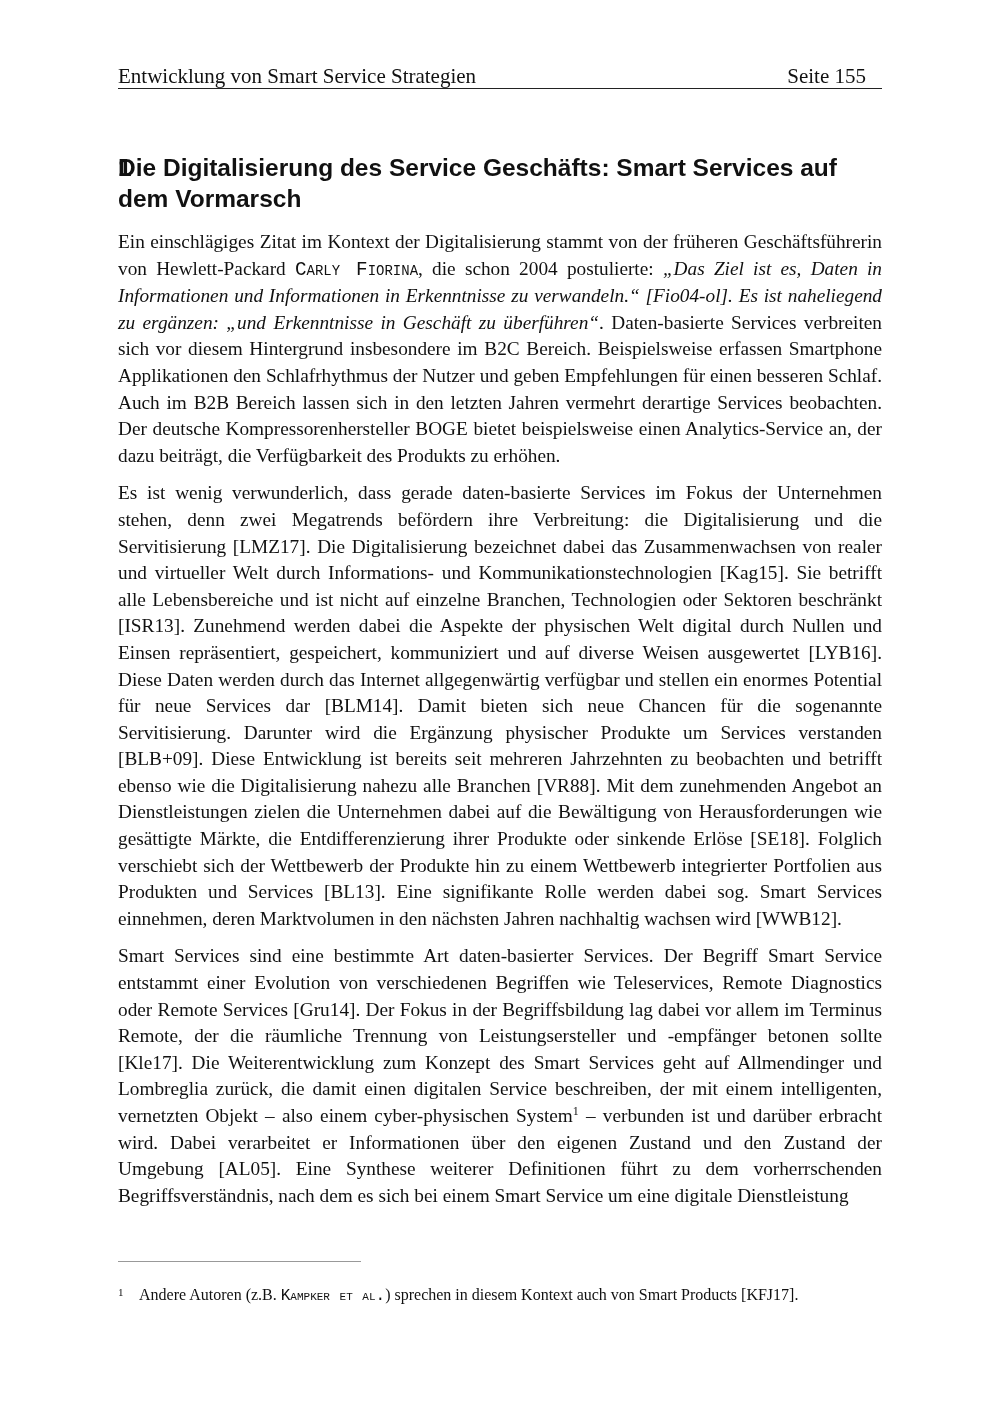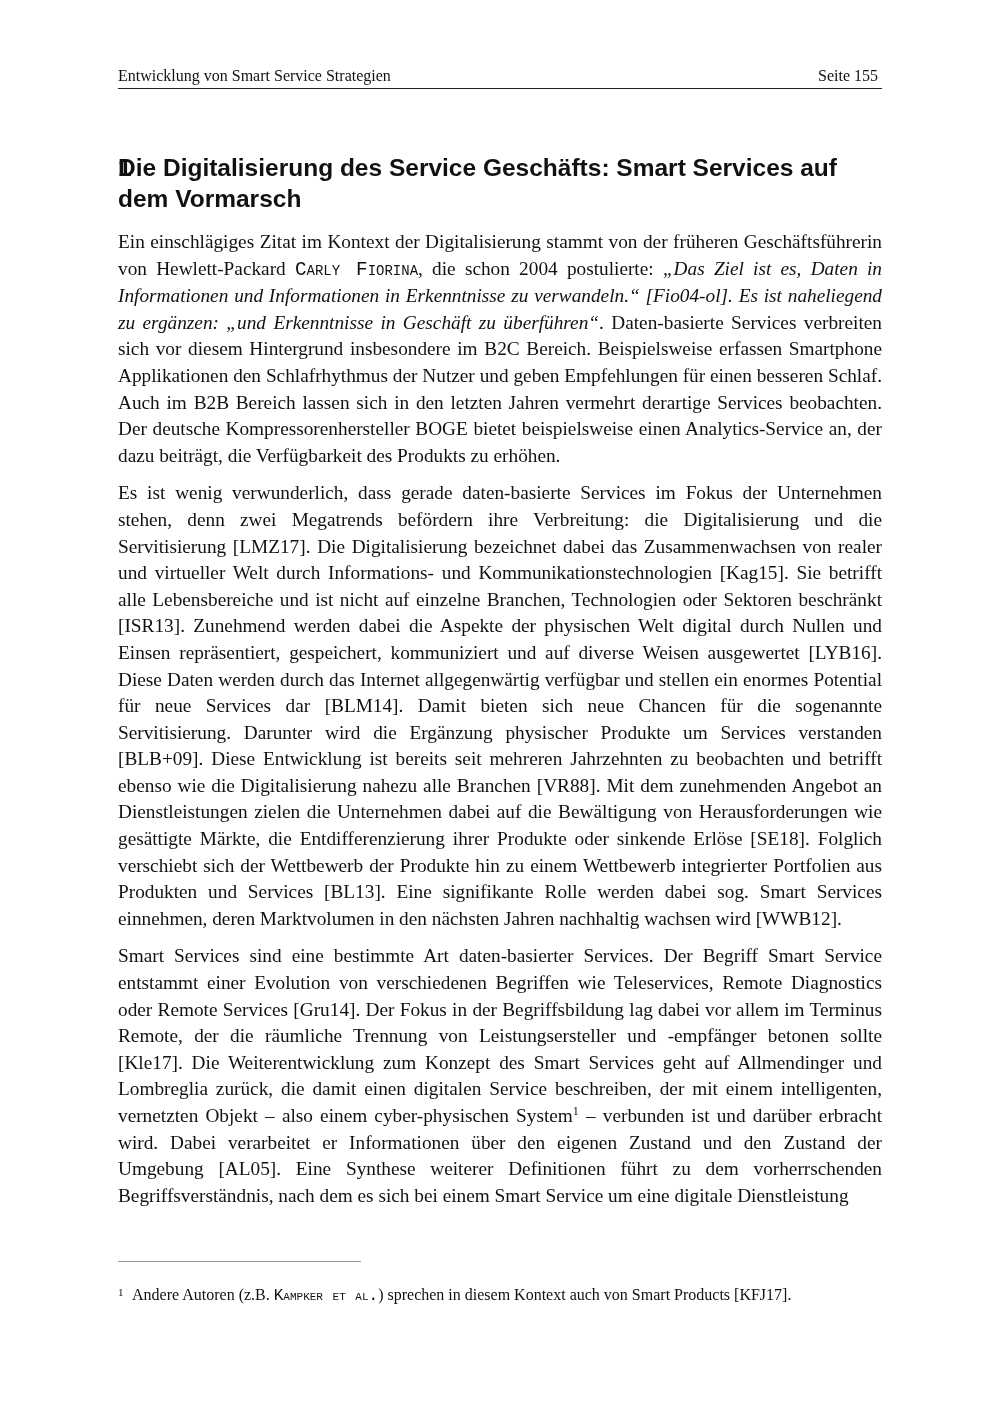--- a/index.html
+++ b/index.html
@@ -1,39 +1,39 @@
 <!DOCTYPE html>
 <html><head>
 <meta charset="utf-8">
 <style>
   html, body { margin: 0; padding: 0; background: #ffffff; }
   body { width: 1000px; height: 1414px; position: relative; overflow: hidden;
          font-family: "Liberation Serif", serif; color: #111; }
   .page { position: absolute; left: 118px; top: 0; width: 764px; }
   .running-head { position: absolute; top: 66px; left: 0; width: 764px; height: 22px;
-         border-bottom: 1px solid #222; font-size: 16px; line-height: 20px; }
+         border-bottom: 1px solid #222; font-size: 21px; line-height: 20px; }
   .running-head .left { position: absolute; left: 0; top: 0; }
-  .running-head .right { position: absolute; right: 4px; top: 0; text-align: center; }
+  .running-head .right { position: absolute; right: 16px; top: 0; text-align: center; }
   .chapter { position: absolute; top: 152px; left: 0; width: 764px;
          font-family: "Liberation Sans", sans-serif; font-weight: bold; font-size: 24.5px;
          line-height: 31px; }
   .chapter .num { position: absolute; left: 0; top: 0; }
   .chapter .title { display: block; }
   .body { position: absolute; top: 229px; left: 0; width: 764px; font-size: 19.3px;
          line-height: 26.6px; text-align: justify; hyphens: manual; }
   .body p { margin: 0 0 11px 0; }
   .sc { font-variant: small-caps; font-family: Liberation Mono, monospace; }
   .it { font-style: italic; }
   sup { font-size: 12px; line-height: 0; vertical-align: 7px; }
   .fn-rule { position: absolute; top: 1261px; left: 0; width: 243px; height: 0;
          border-top: 1px solid #999; }
   .footnote { position: absolute; top: 1285px; left: 0; width: 764px; font-size: 16px;
          line-height: 20px; }
   .footnote .mark { position: absolute; left: 0; top: -3px; font-size: 11px; }
-  .footnote .text { margin-left: 14px; display: block; }
+  .footnote .text { margin-left: 21px; display: block; }
 </style>
 </head>
 <body>
 
 <div class="page">
 
   <div class="running-head">
     <span class="left">Entwicklung von Smart Service Strategien</span>
     <span class="right">Seite 155</span>
   </div>

